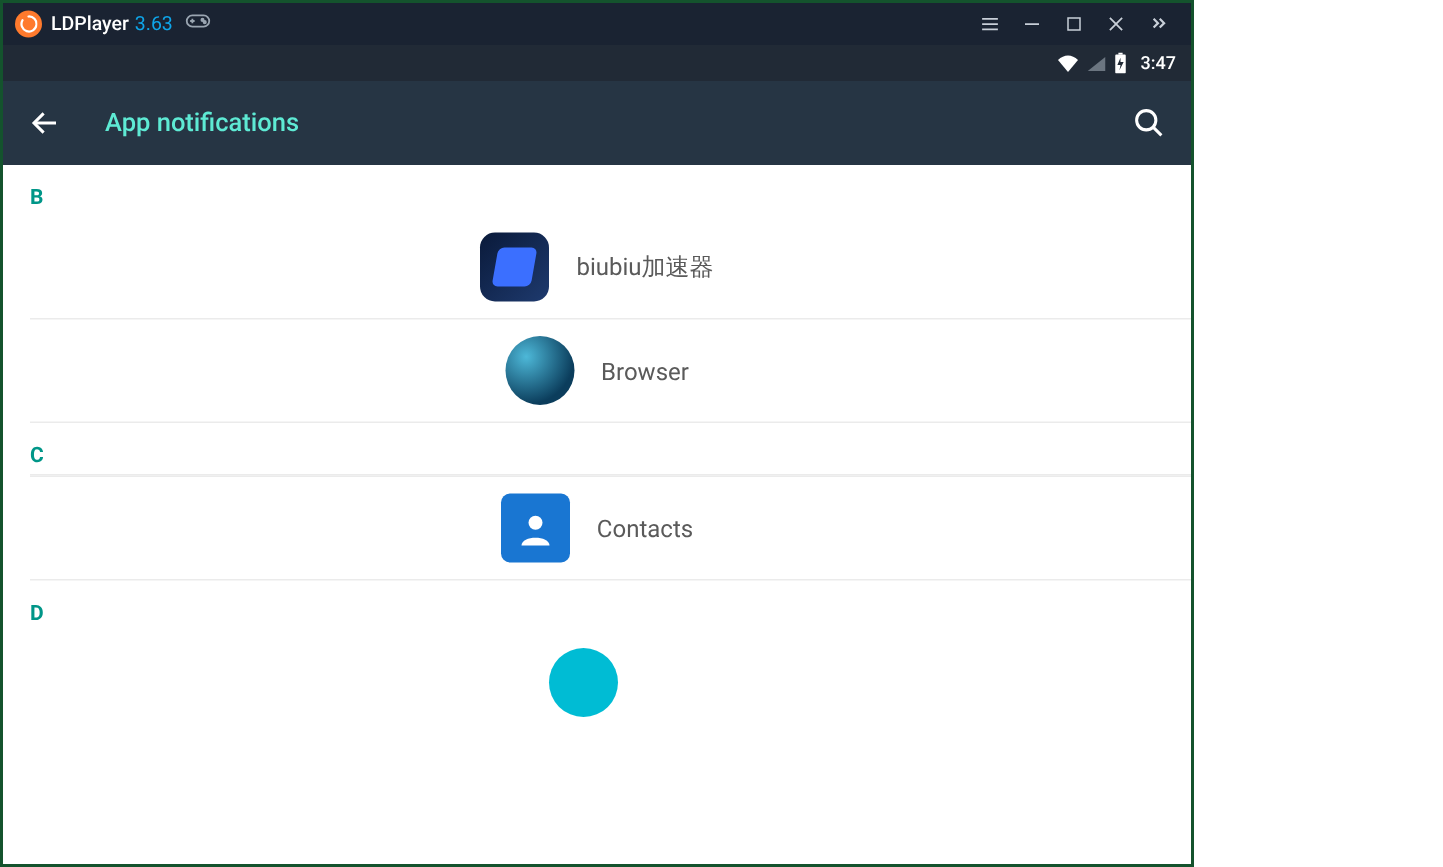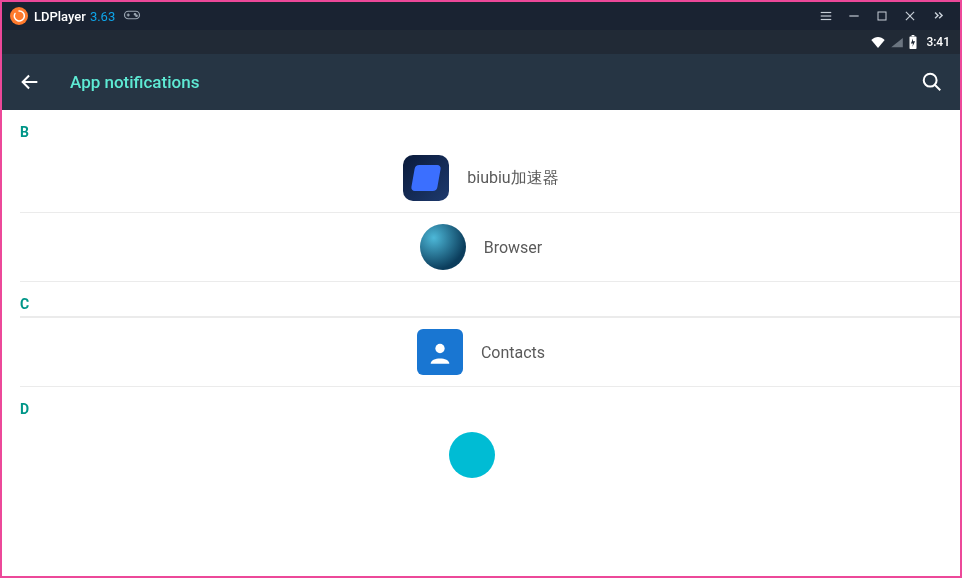--- a/index.html
+++ b/index.html
@@ -1,17 +1,17 @@
 <!DOCTYPE html>
 <html><head>
 <meta charset="utf-8">
 <style>
   * { box-sizing: border-box; margin: 0; padding: 0; }
   html, body { width: 962px; height: 578px; font-family: Roboto, Arial, sans-serif; background: #fff; overflow: hidden; }
-  .window { width: 962px; height: 578px; border: 2px solid #ec4899; display: flex; flex-direction: column; background: #fff; }
+  .window { width: 796px; height: 578px; border: 2px solid #14532d; display: flex; flex-direction: column; background: #fff; }
   
   
   .titlebar { height: 28px; background: #1a2332; display: flex; align-items: center; padding: 0 8px; color: #e0e0e0; font-size: 13px; }
   .titlebar .logo { width: 18px; height: 18px; border-radius: 50%; background: #ff7a2d; display: flex; align-items: center; justify-content: center; margin-right: 6px; }
   .titlebar .logo svg { width: 12px; height: 12px; }
   .titlebar .app-name { color: #fff; font-weight: 500; }
   .titlebar .version { color: #0ea5e9; margin-left: 4px; }
   .titlebar .ctrl-icon { margin-left: 8px; color: #9aa5b1; }
   .titlebar .spacer { flex: 1; }
   .titlebar .win-btn { width: 28px; height: 28px; display: flex; align-items: center; justify-content: center; color: #c8cfd8; cursor: pointer; }
@@ -117,21 +117,21 @@
           <path d="M2 18 L22 18 L22 2 Z"></path>
         </svg>
     </span>
     <span class="s-icon">
       <svg width="10" height="14" viewBox="0 0 12 20" fill="#fff">
           <rect x="1" y="2" width="10" height="18" rx="1"></rect>
           <rect x="4" y="0" width="4" height="2"></rect>
           <path d="M6 5 L3 12 L6 12 L5 17 L9 9 L6 9 Z" fill="#212a36"></path>
         </svg>
     </span>
-    <span class="time">3:41</span>
+    <span class="time">3:47</span>
   </div>
 
   <div class="actionbar">
     <div class="back">
       <svg width="22" height="22" viewBox="0 0 24 24" fill="none" stroke="#fff" stroke-width="2.2">
           <line x1="20" y1="12" x2="4" y2="12"></line>
           <polyline points="11 5 4 12 11 19"></polyline>
         </svg>
     </div>
     <div class="title">App notifications</div>

